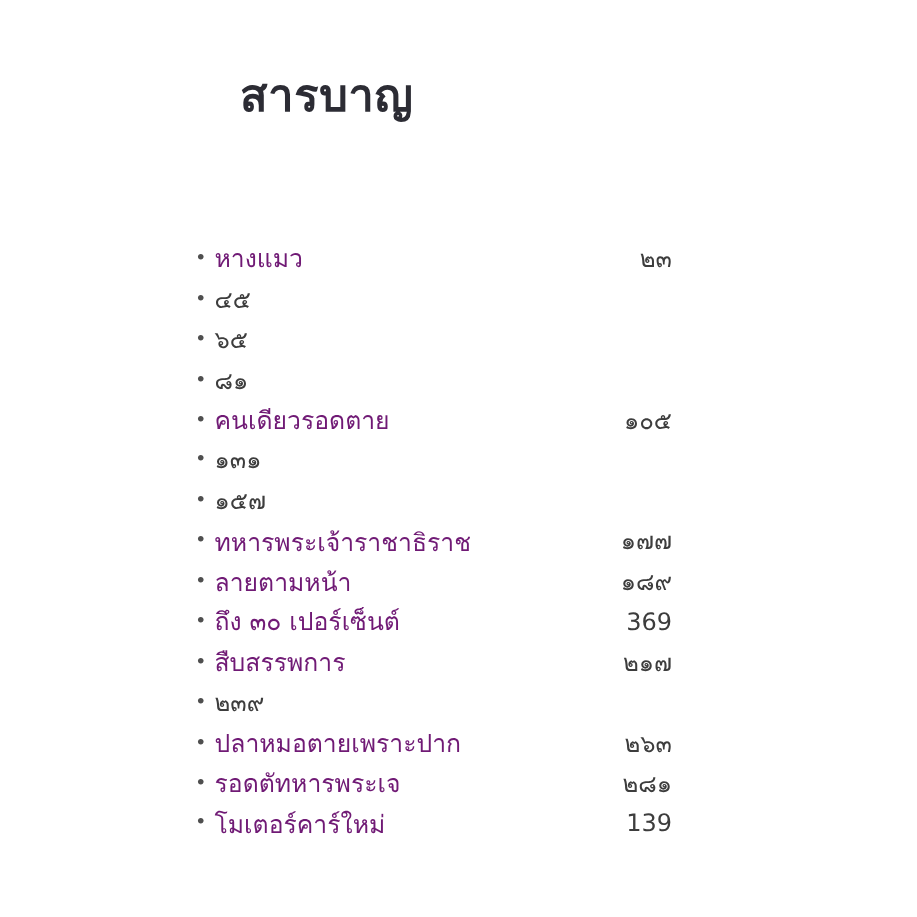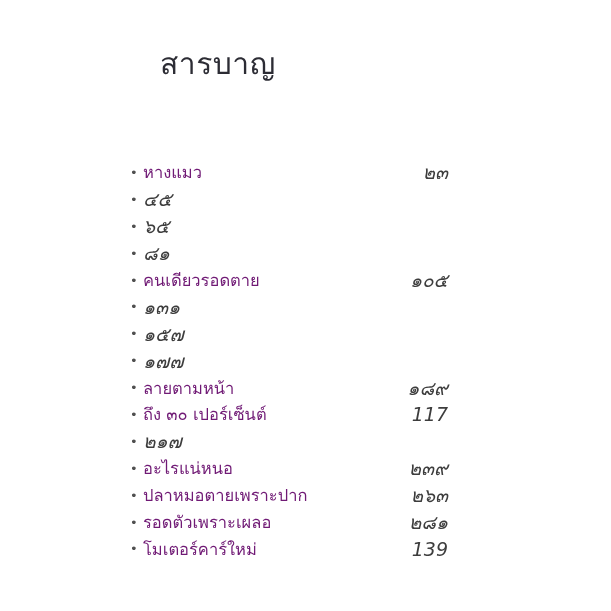--- a/index.html
+++ b/index.html
@@ -14,21 +14,21 @@
     background: #ffffff;
     overflow: hidden;
     font-family: "DejaVu Sans", sans-serif;
   }
   .doc-title {
     position: absolute;
     left: 160px;
     top: 40px;
     margin: 0;
     font-size: 30px;
-    font-weight: 400;
+    font-weight: 700;
     letter-spacing: 0.5px;
     color: #2c2c34;
     font-family: "DejaVu Sans", sans-serif;
   }
   .toc-list {
     position: absolute;
     left: 130px;
     top: 159px;
     width: 318px;
     margin: 0;
@@ -52,23 +52,22 @@
   }
   .toc-label {
     flex: 1 1 auto;
     white-space: nowrap;
     overflow: hidden;
     color: #701a75;
   }
   .toc-page {
     flex: 0 0 auto;
     text-align: right;
-    font-size: 19px;
+    font-size: 16px;
     color: #3d3d3d;
-    font-style: italic;
   }
 </style>
 </head>
 <body>
 
 <div class="page">
 
   <h1 class="doc-title">สารบาญ</h1>
 
   <ul class="toc-list">
@@ -105,55 +104,56 @@
       <span class="toc-page">๑๓๑</span>
     </li>
 
     <li class="toc-row">
       <span class="bullet">•</span>
       <span class="toc-page">๑๕๗</span>
     </li>
 
     <li class="toc-row">
       <span class="bullet">•</span>
+      <span class="toc-label">ทหารพระเจ้าราชาธิราช</span>
       <span class="toc-page">๑๗๗</span>
     </li>
 
     <li class="toc-row">
       <span class="bullet">•</span>
       <span class="toc-label">ลายตามหน้า</span>
       <span class="toc-page">๑๘๙</span>
     </li>
 
     <li class="toc-row">
       <span class="bullet">•</span>
       <span class="toc-label">ถึง ๓๐ เปอร์เซ็นต์</span>
-      <span class="toc-page">117</span>
+      <span class="toc-page">369</span>
     </li>
 
     <li class="toc-row">
       <span class="bullet">•</span>
+      <span class="toc-label">สืบสรรพการ</span>
       <span class="toc-page">๒๑๗</span>
     </li>
 
     <li class="toc-row">
       <span class="bullet">•</span>
-      <span class="toc-label">อะไรแน่หนอ</span>
       <span class="toc-page">๒๓๙</span>
     </li>
 
     <li class="toc-row">
       <span class="bullet">•</span>
       <span class="toc-label">ปลาหมอตายเพราะปาก</span>
       <span class="toc-page">๒๖๓</span>
     </li>
 
     <li class="toc-row">
       <span class="bullet">•</span>
-      <span class="toc-label">รอดตัวเพราะเผลอ</span>
+      <span class="toc-label">รอดตัทหารพระเจ</span>
       <span class="toc-page">๒๘๑</span>
     </li>
 
     <li class="toc-row">
       <span class="bullet">•</span>
       <span class="toc-label">โมเตอร์คาร์ใหม่</span>
       <span class="toc-page">139</span>
     </li>
 
   </ul>

